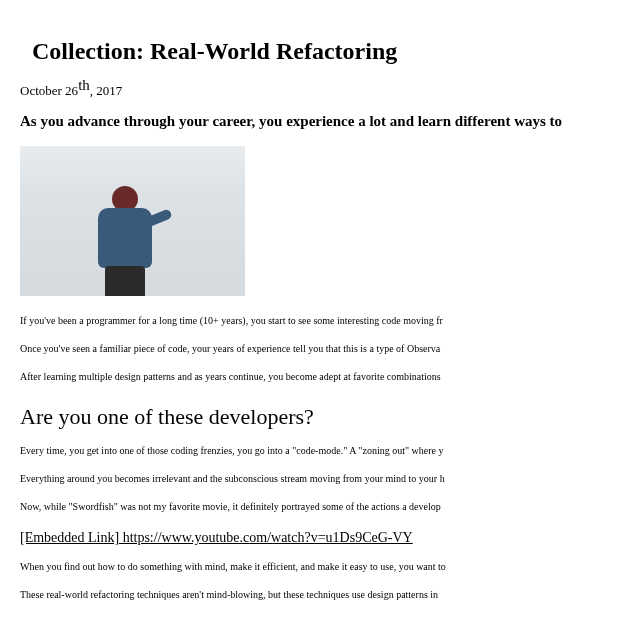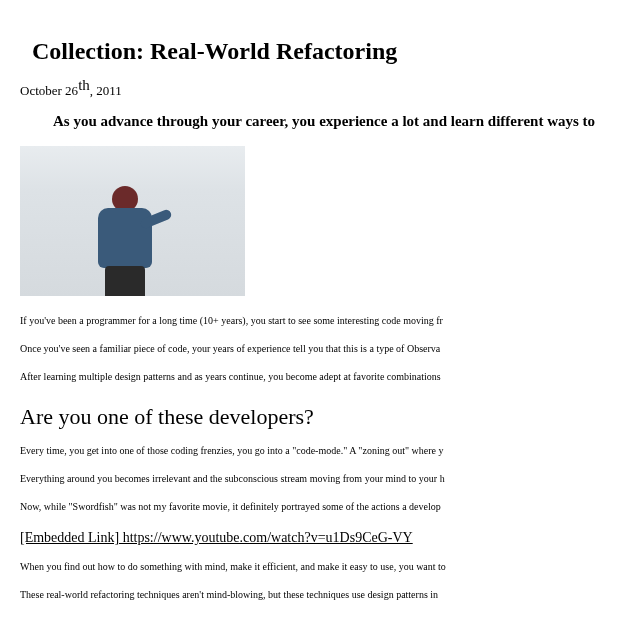--- a/index.html
+++ b/index.html
@@ -26,21 +26,20 @@
       margin-bottom: 14px;
     }
     .date sup {
       font-size: 15px;
       vertical-align: super;
     }
     .subtitle {
       font-weight: bold;
       font-size: 15px;
       margin-bottom: 16px;
-      margin-left: 33px;
     }
     .image-block {
       width: 225px;
       height: 150px;
       background: linear-gradient(180deg, #e8ecef 0%, #dde2e6 30%, #d5dade 100%);
       position: relative;
       margin-bottom: 18px;
       overflow: hidden;
     }
     .person {
@@ -99,21 +98,21 @@
     }
   </style>
 </head>
 <body>
 
 
 
 <h1>Collection: Real-World Refactoring</h1>
 
 <div class="date">
-  <span>October 26</span><sup>th</sup><span>, 2011</span>
+  <span>October 26</span><sup>th</sup><span>, 2017</span>
 </div>
 
 <div class="subtitle">As you advance through your career, you experience a lot and learn different ways to</div>
 
 <div class="image-block">
   <div class="person">
     <div class="head"></div>
     <div class="torso"></div>
     <div class="arm"></div>
     <div class="legs"></div>

